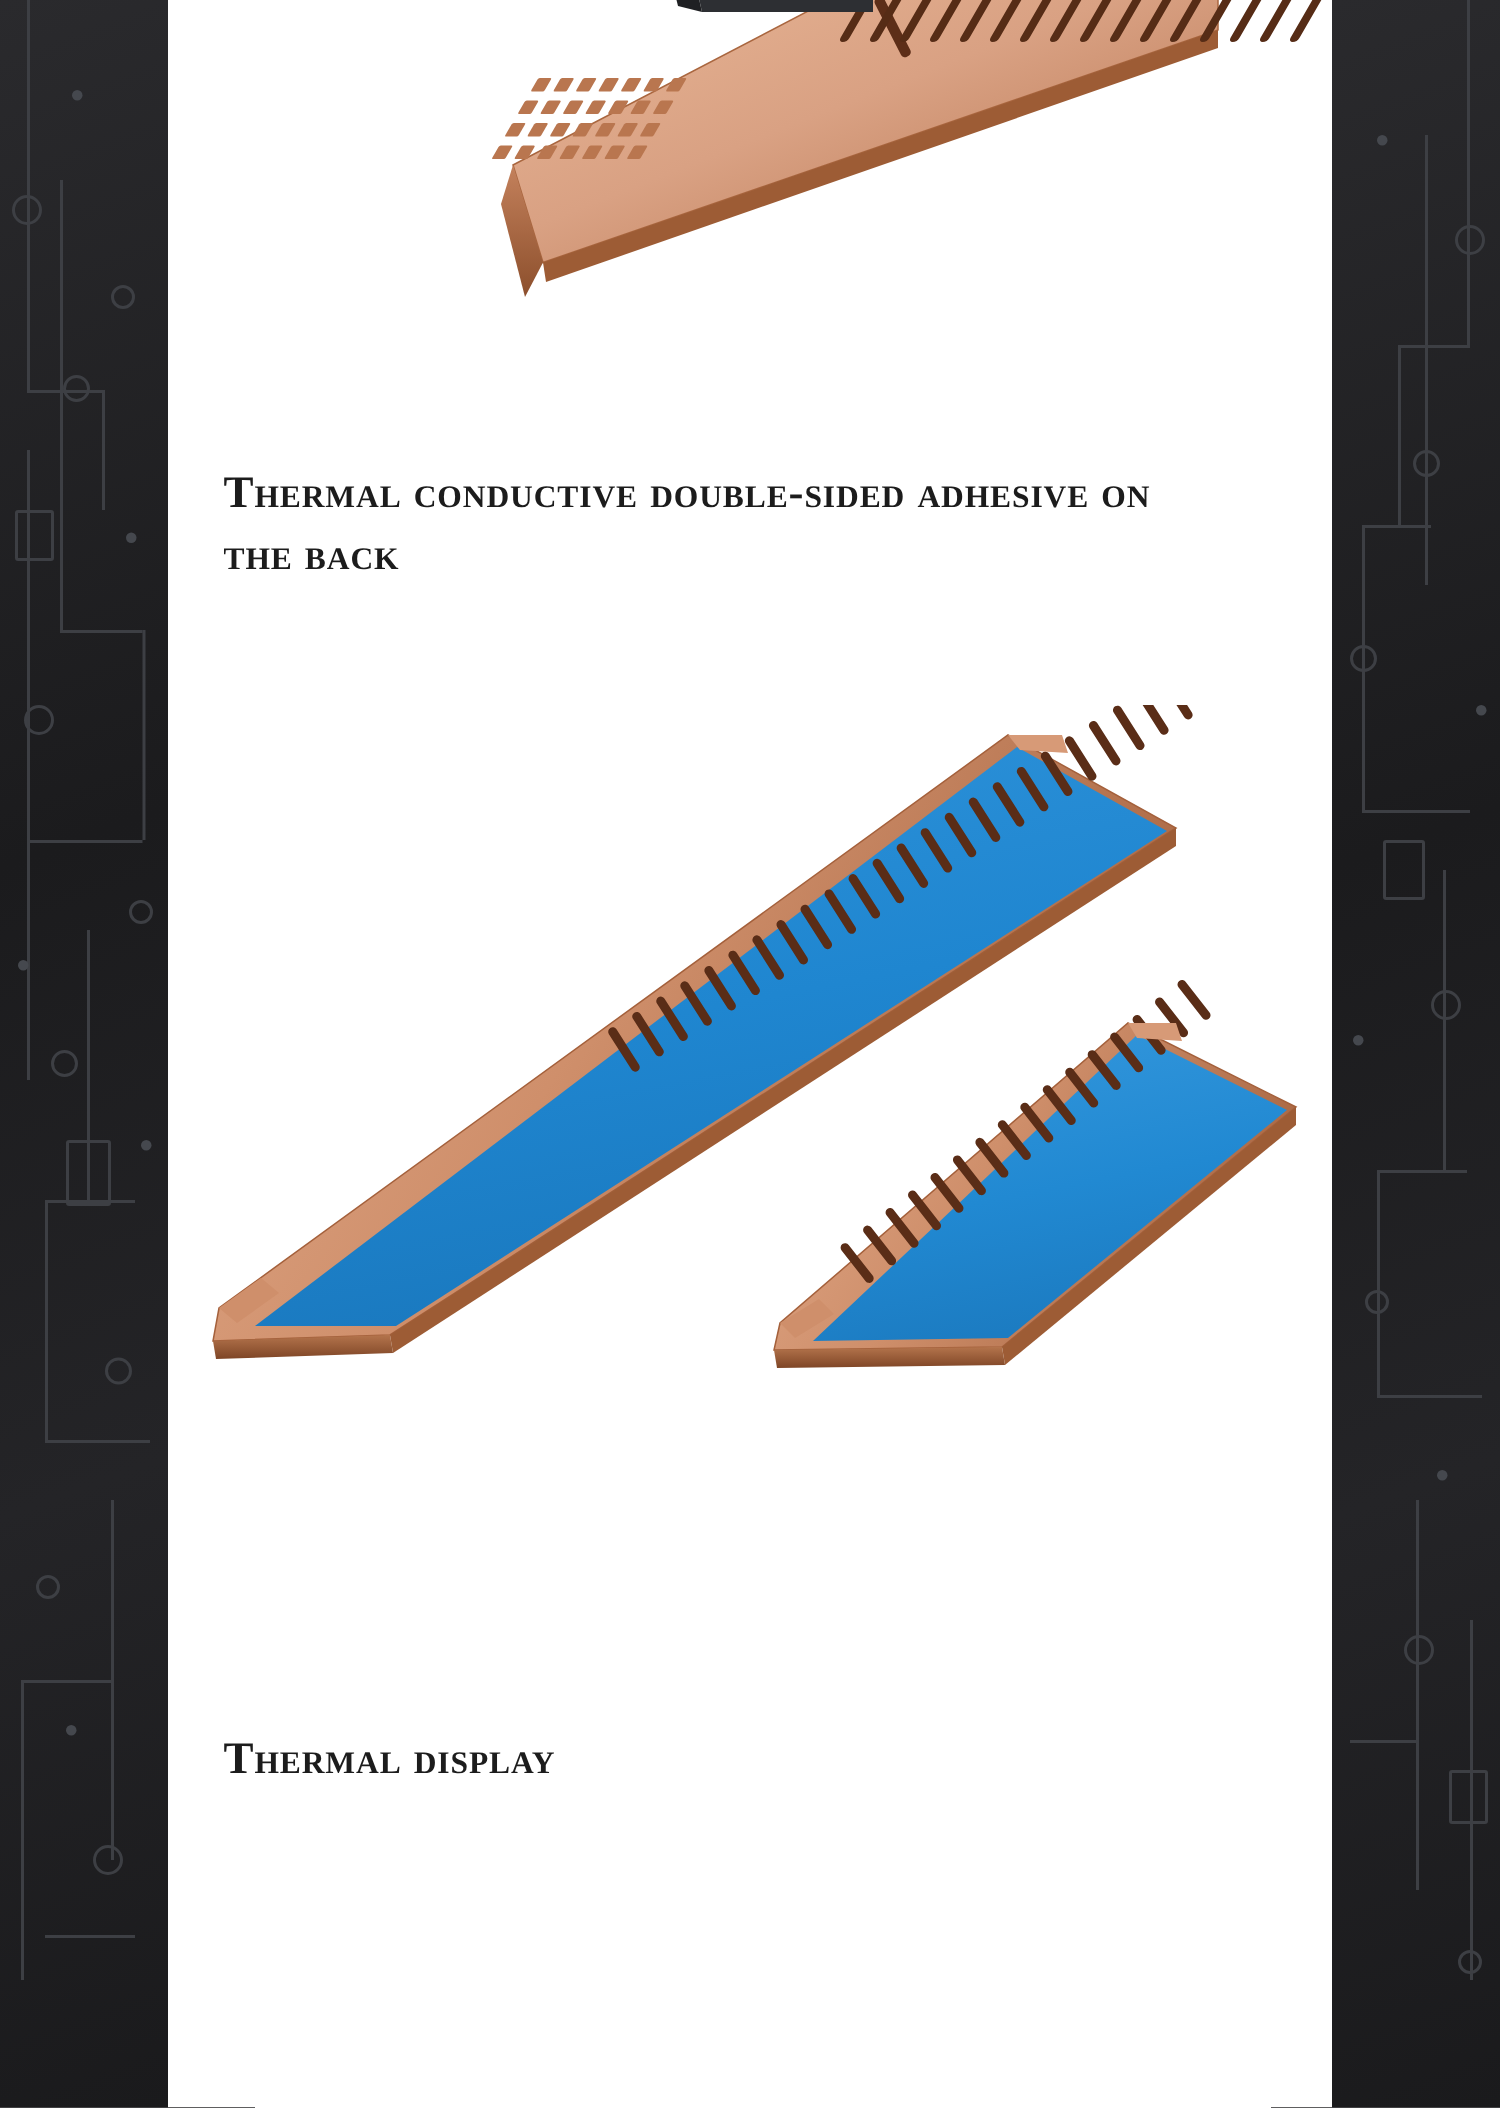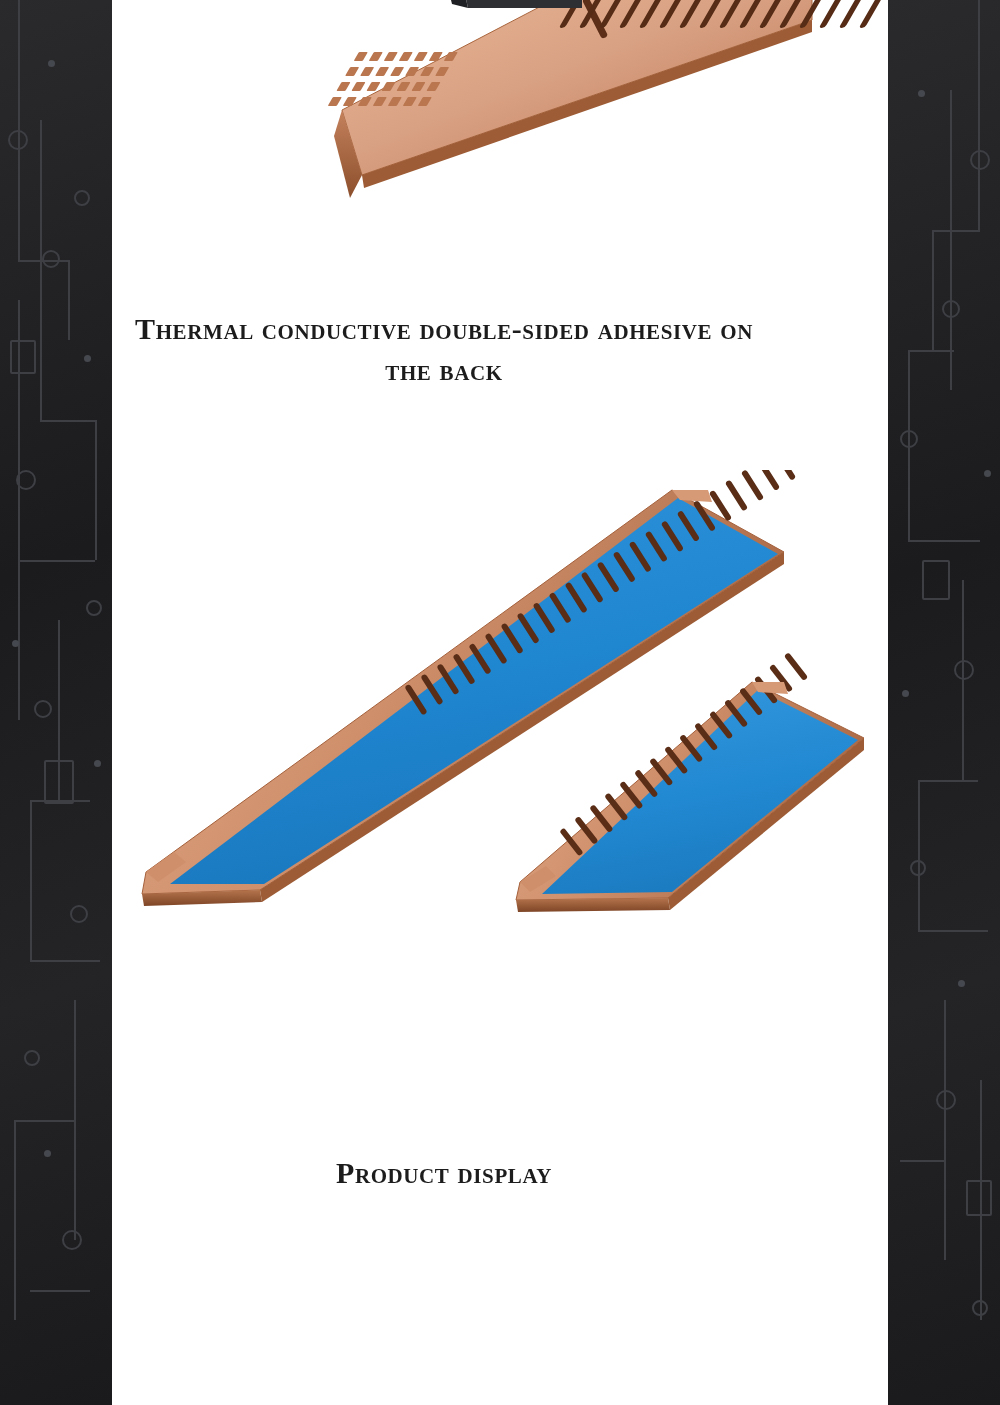--- a/index.html
+++ b/index.html
@@ -74,28 +74,29 @@
     top: 0;
     width: 776px;
     height: 240px;
     overflow: hidden;
   }
 
   
   .heading {
     position: absolute;
     width: 664px;
-    text-align: center;
+    text-align: left;
     color: #1c1c1c;
     font-family: "Liberation Serif", serif;
     font-weight: bold;
     font-size: 30px;
     letter-spacing: 0.6px;
     line-height: 41px;
     font-variant: small-caps;
+    padding-left: 37px;
   }
   #headline { top: 308px; }
   #display-heading { top: 1152px; font-size: 30px; }
 
   .subtitle {
     position: absolute;
     width: 776px;
     top: 400px;
     text-align: center;
     color: #33333a;
@@ -362,16 +363,16 @@
             <rect x="377" y="560" width="6" height="32" rx="3"></rect>
             <rect x="396" y="560" width="6" height="32" rx="3"></rect>
             <rect x="415" y="560" width="6" height="32" rx="3"></rect>
           </g>
           <polygon points="640,212 672,212 676,224 646,222" fill="#d79a77"></polygon>
           <polygon points="408,412 434,396 444,406 418,422" fill="#cf8f6b"></polygon>
         </g>
       </svg>
     </div>
 
-    <div class="heading" id="display-heading">Product display</div>
+    <div class="heading" id="display-heading">Thermal display</div>
 
   </div>
 </div>
 
 </body></html>

